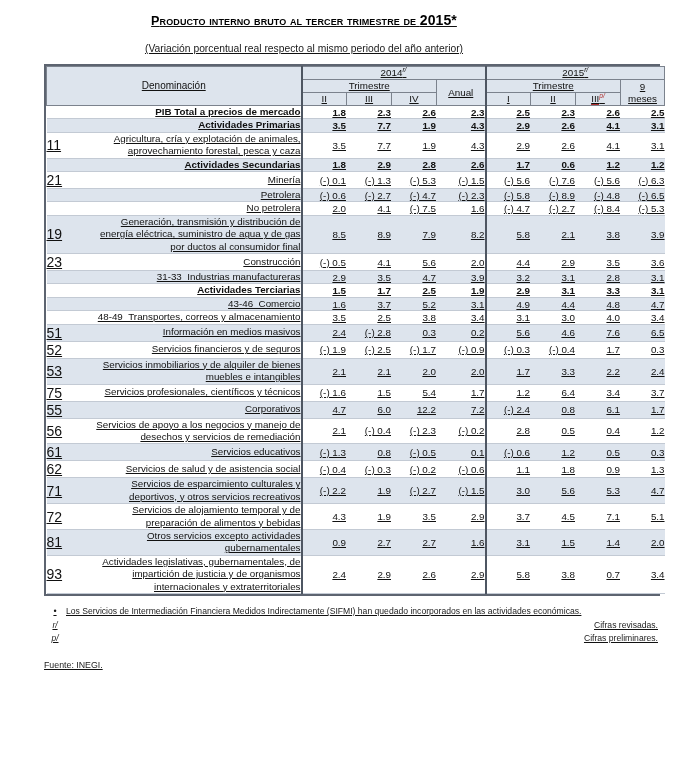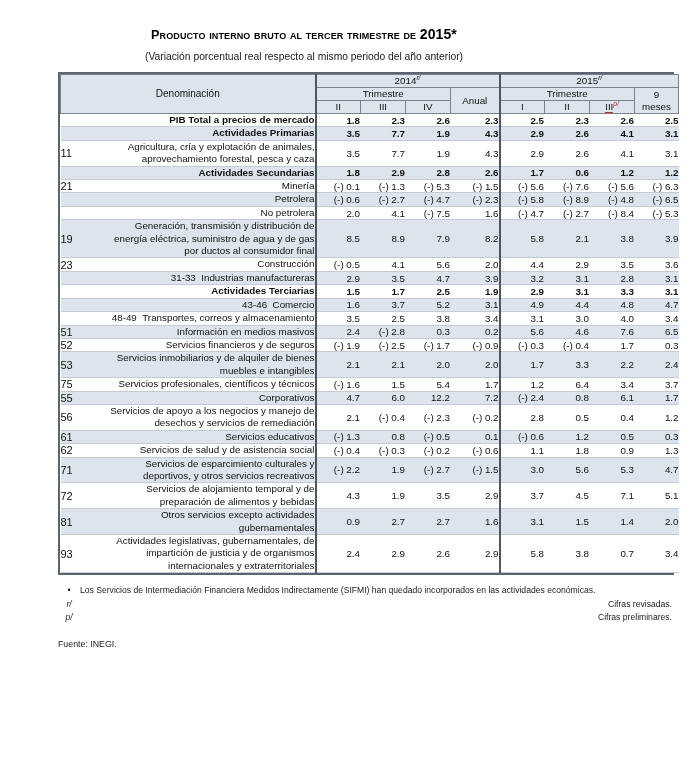--- a/index.html
+++ b/index.html
@@ -12,21 +12,22 @@
     height: 781px;
     font-family: "Liberation Sans", sans-serif;
     color: #111111;
     -webkit-font-smoothing: antialiased;
   }
   .page {
     width: 608px;
     height: 781px;
     position: relative;
     box-sizing: border-box;
-    padding: 16px;
+    padding: 2px;
+    text-decoration: underline;
   }
 
   
   .title-block {
     text-align: center;
     padding-top: 11px;
   }
   .doc-title {
     font-size: 12.6px;
     font-weight: bold;
@@ -42,21 +43,21 @@
   }
   .doc-title .yr {
     font-variant: normal;
     text-transform: none;
     font-size: 14px;
   }
   .doc-subtitle {
     font-size: 10.3px;
     color: #1a1a1a;
     line-height: 14px;
-    margin-top: 7px;
+    margin-top: 13px;
     font-weight: normal;
   }
 
   
   .table-wrap {
     margin: 8px 42px 0 42px;
     width: 616px;
     box-sizing: border-box;
     border: 2px solid #5d6470;
     background: #ffffff;
@@ -106,21 +107,21 @@
 
   
   tbody tr td {
     border-top: 1px solid #c3cad4;
     border-bottom: 1px solid #c3cad4;
   }
   tbody tr.shaded td { background: #dde4ed; }
   tbody tr.plain  td { background: #ffffff; }
 
   td.code {
-    font-size: 11px;
+    font-size: 14px;
     text-align: left;
     padding: 3px 0 3px 8px;
     color: #111;
     vertical-align: top;
     white-space: nowrap;
   }
   td.label {
     font-size: 9.8px;
     text-align: right;
     padding: 3px 6px 3px 0;

